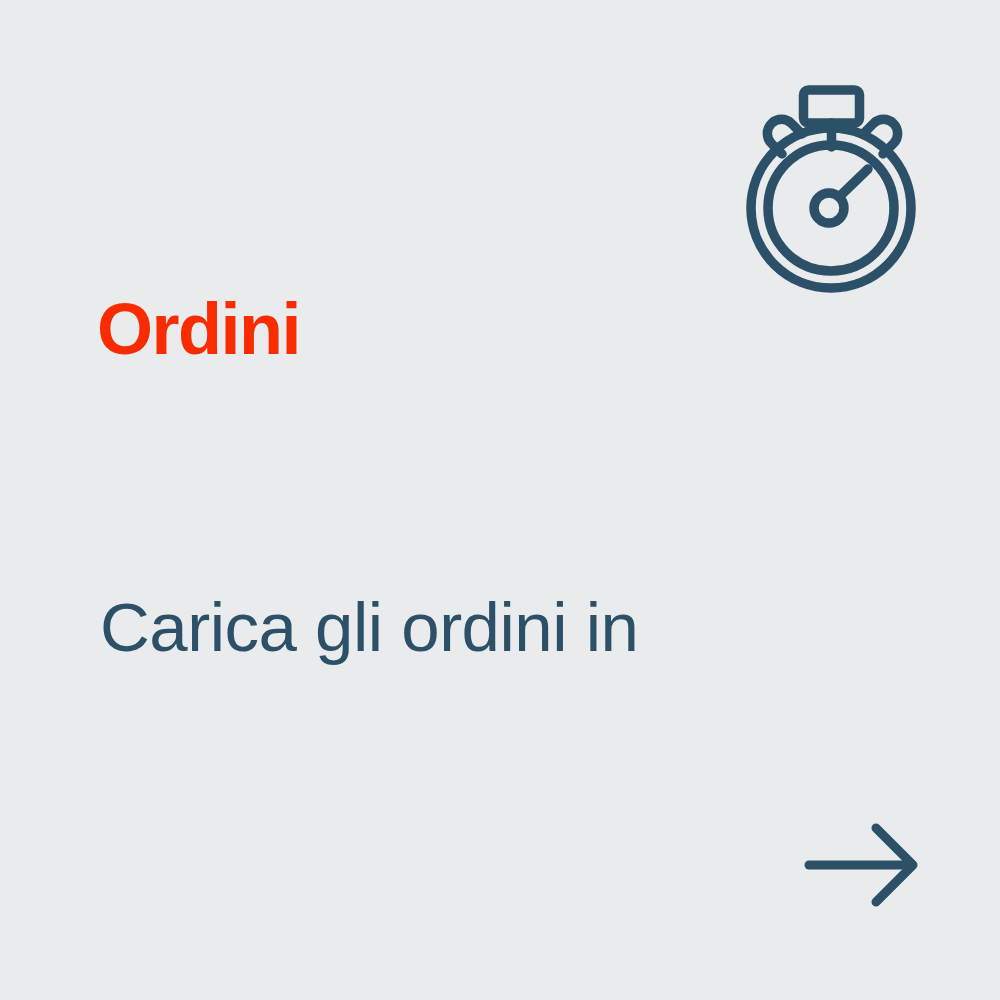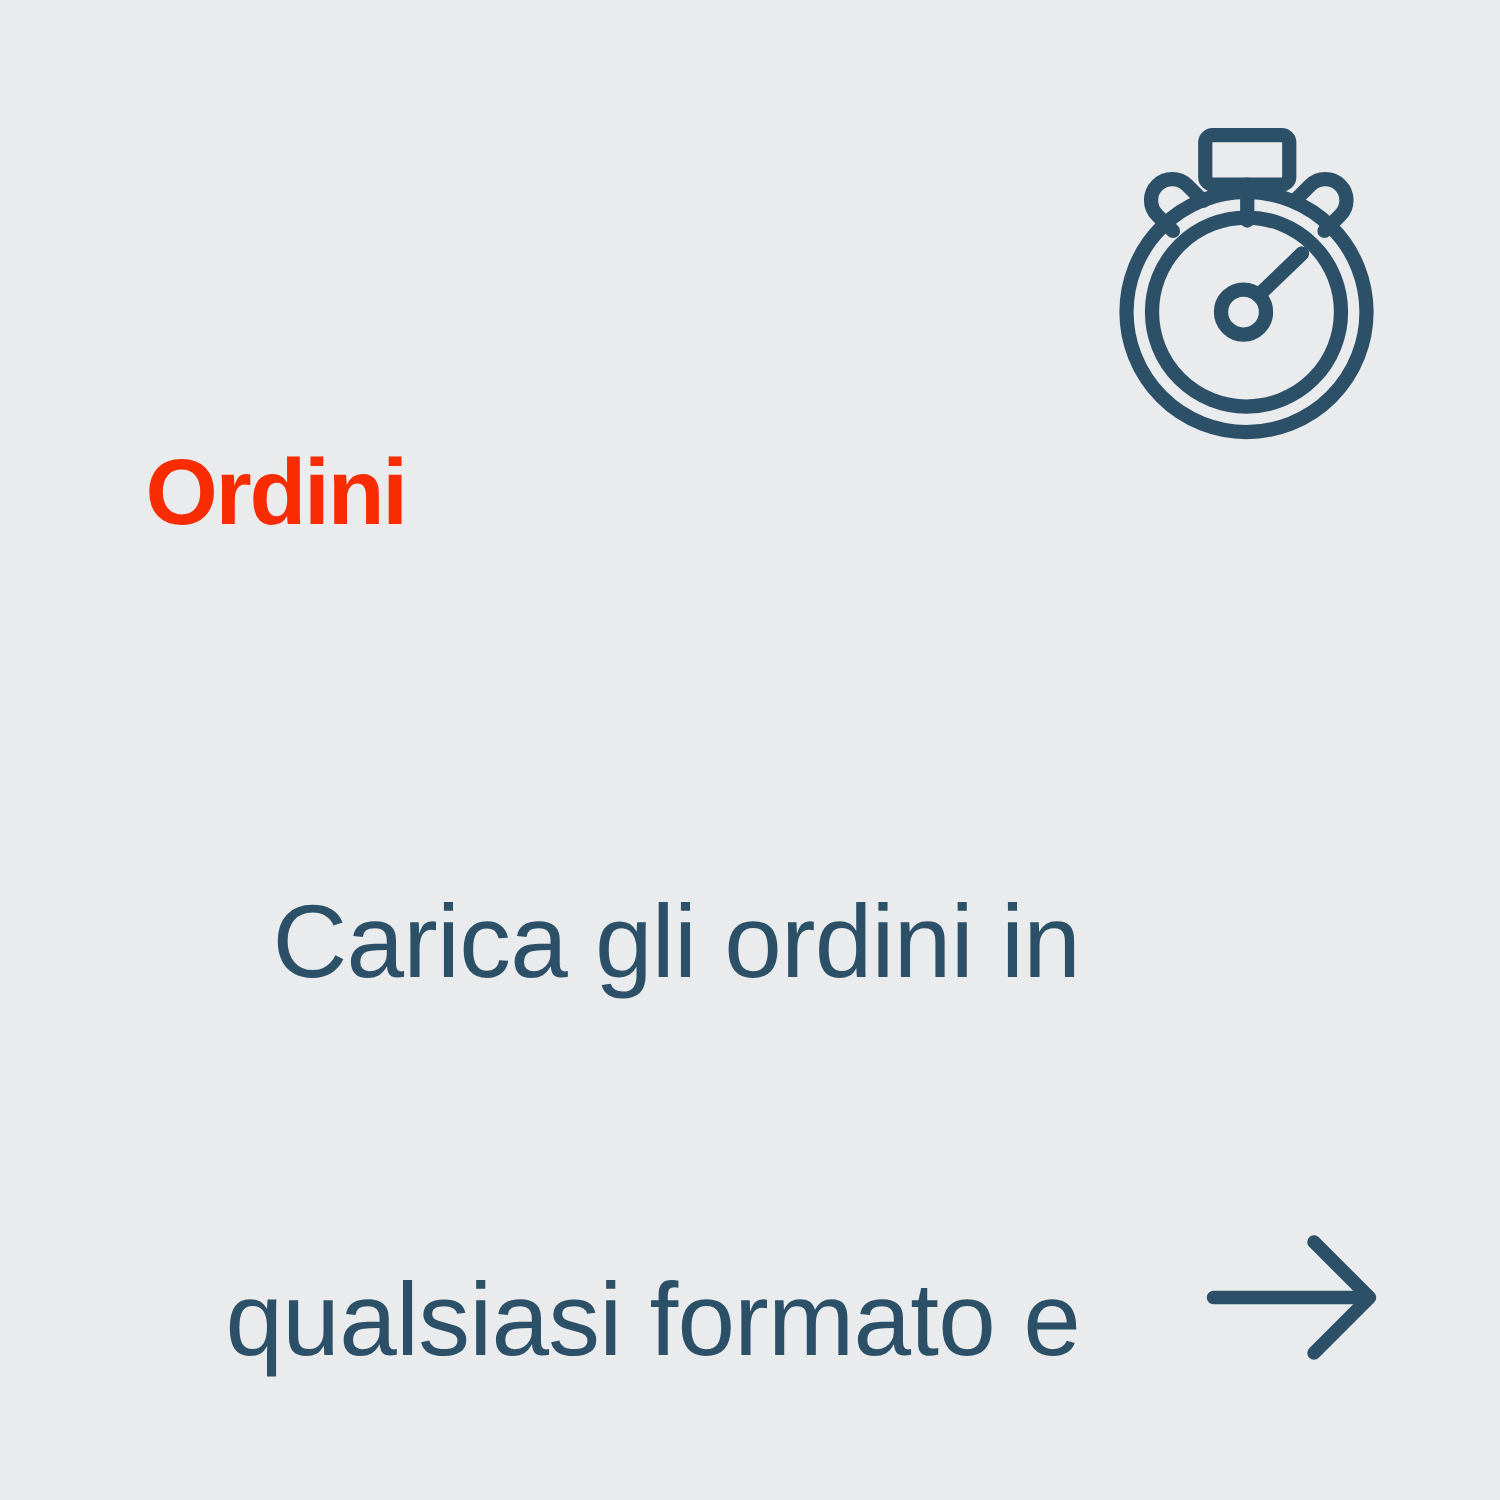--- a/index.html
+++ b/index.html
@@ -22,21 +22,21 @@
 
   
   .title {
     position: absolute;
     left: 97px;
     top: 84px;
     width: 600px;
     margin: 0;
     font-family: "Liberation Sans", sans-serif;
     font-weight: 700;
-    font-size: 62px;
+    font-size: 72px;
     line-height: 98px;
     letter-spacing: -1.5px;
     color: #f92b00;
     white-space: pre;
   }
   .title-line {
     display: block;
   }
 
   
@@ -49,21 +49,20 @@
     font-family: "Liberation Sans", sans-serif;
     font-weight: 300;
     font-size: 69px;
     line-height: 84px;
     letter-spacing: -0.5px;
     color: #2c5068;
     white-space: pre;
   }
   .body-line {
     display: block;
-    text-align: right;
   }
 
   
   .stopwatch-icon {
     position: absolute;
     left: 735px;
     top: 75px;
     width: 195px;
     height: 225px;
   }
@@ -113,21 +112,20 @@
       <circle cx="96" cy="133" r="63"></circle>
 
       <circle cx="94" cy="133" r="15"></circle>
 
       <line x1="104" y1="122" x2="133" y2="94"></line>
     </svg>
   </div>
 
   <p class="body-copy">
     <span class="body-line">Carica gli ordini in</span>
-    <span class="body-line">qualsiasi formato e</span>
     
   </p>
 
   <div class="arrow-cta">
     <svg viewBox="0 0 125 100" xmlns="http://www.w3.org/2000/svg" fill="none" stroke="#2c5068" stroke-width="9" stroke-linecap="round" stroke-linejoin="round">
       <line x1="9" y1="50" x2="112" y2="50"></line>
       <polyline points="76,13 113,50 76,87"></polyline>
     </svg>
   </div>
 

